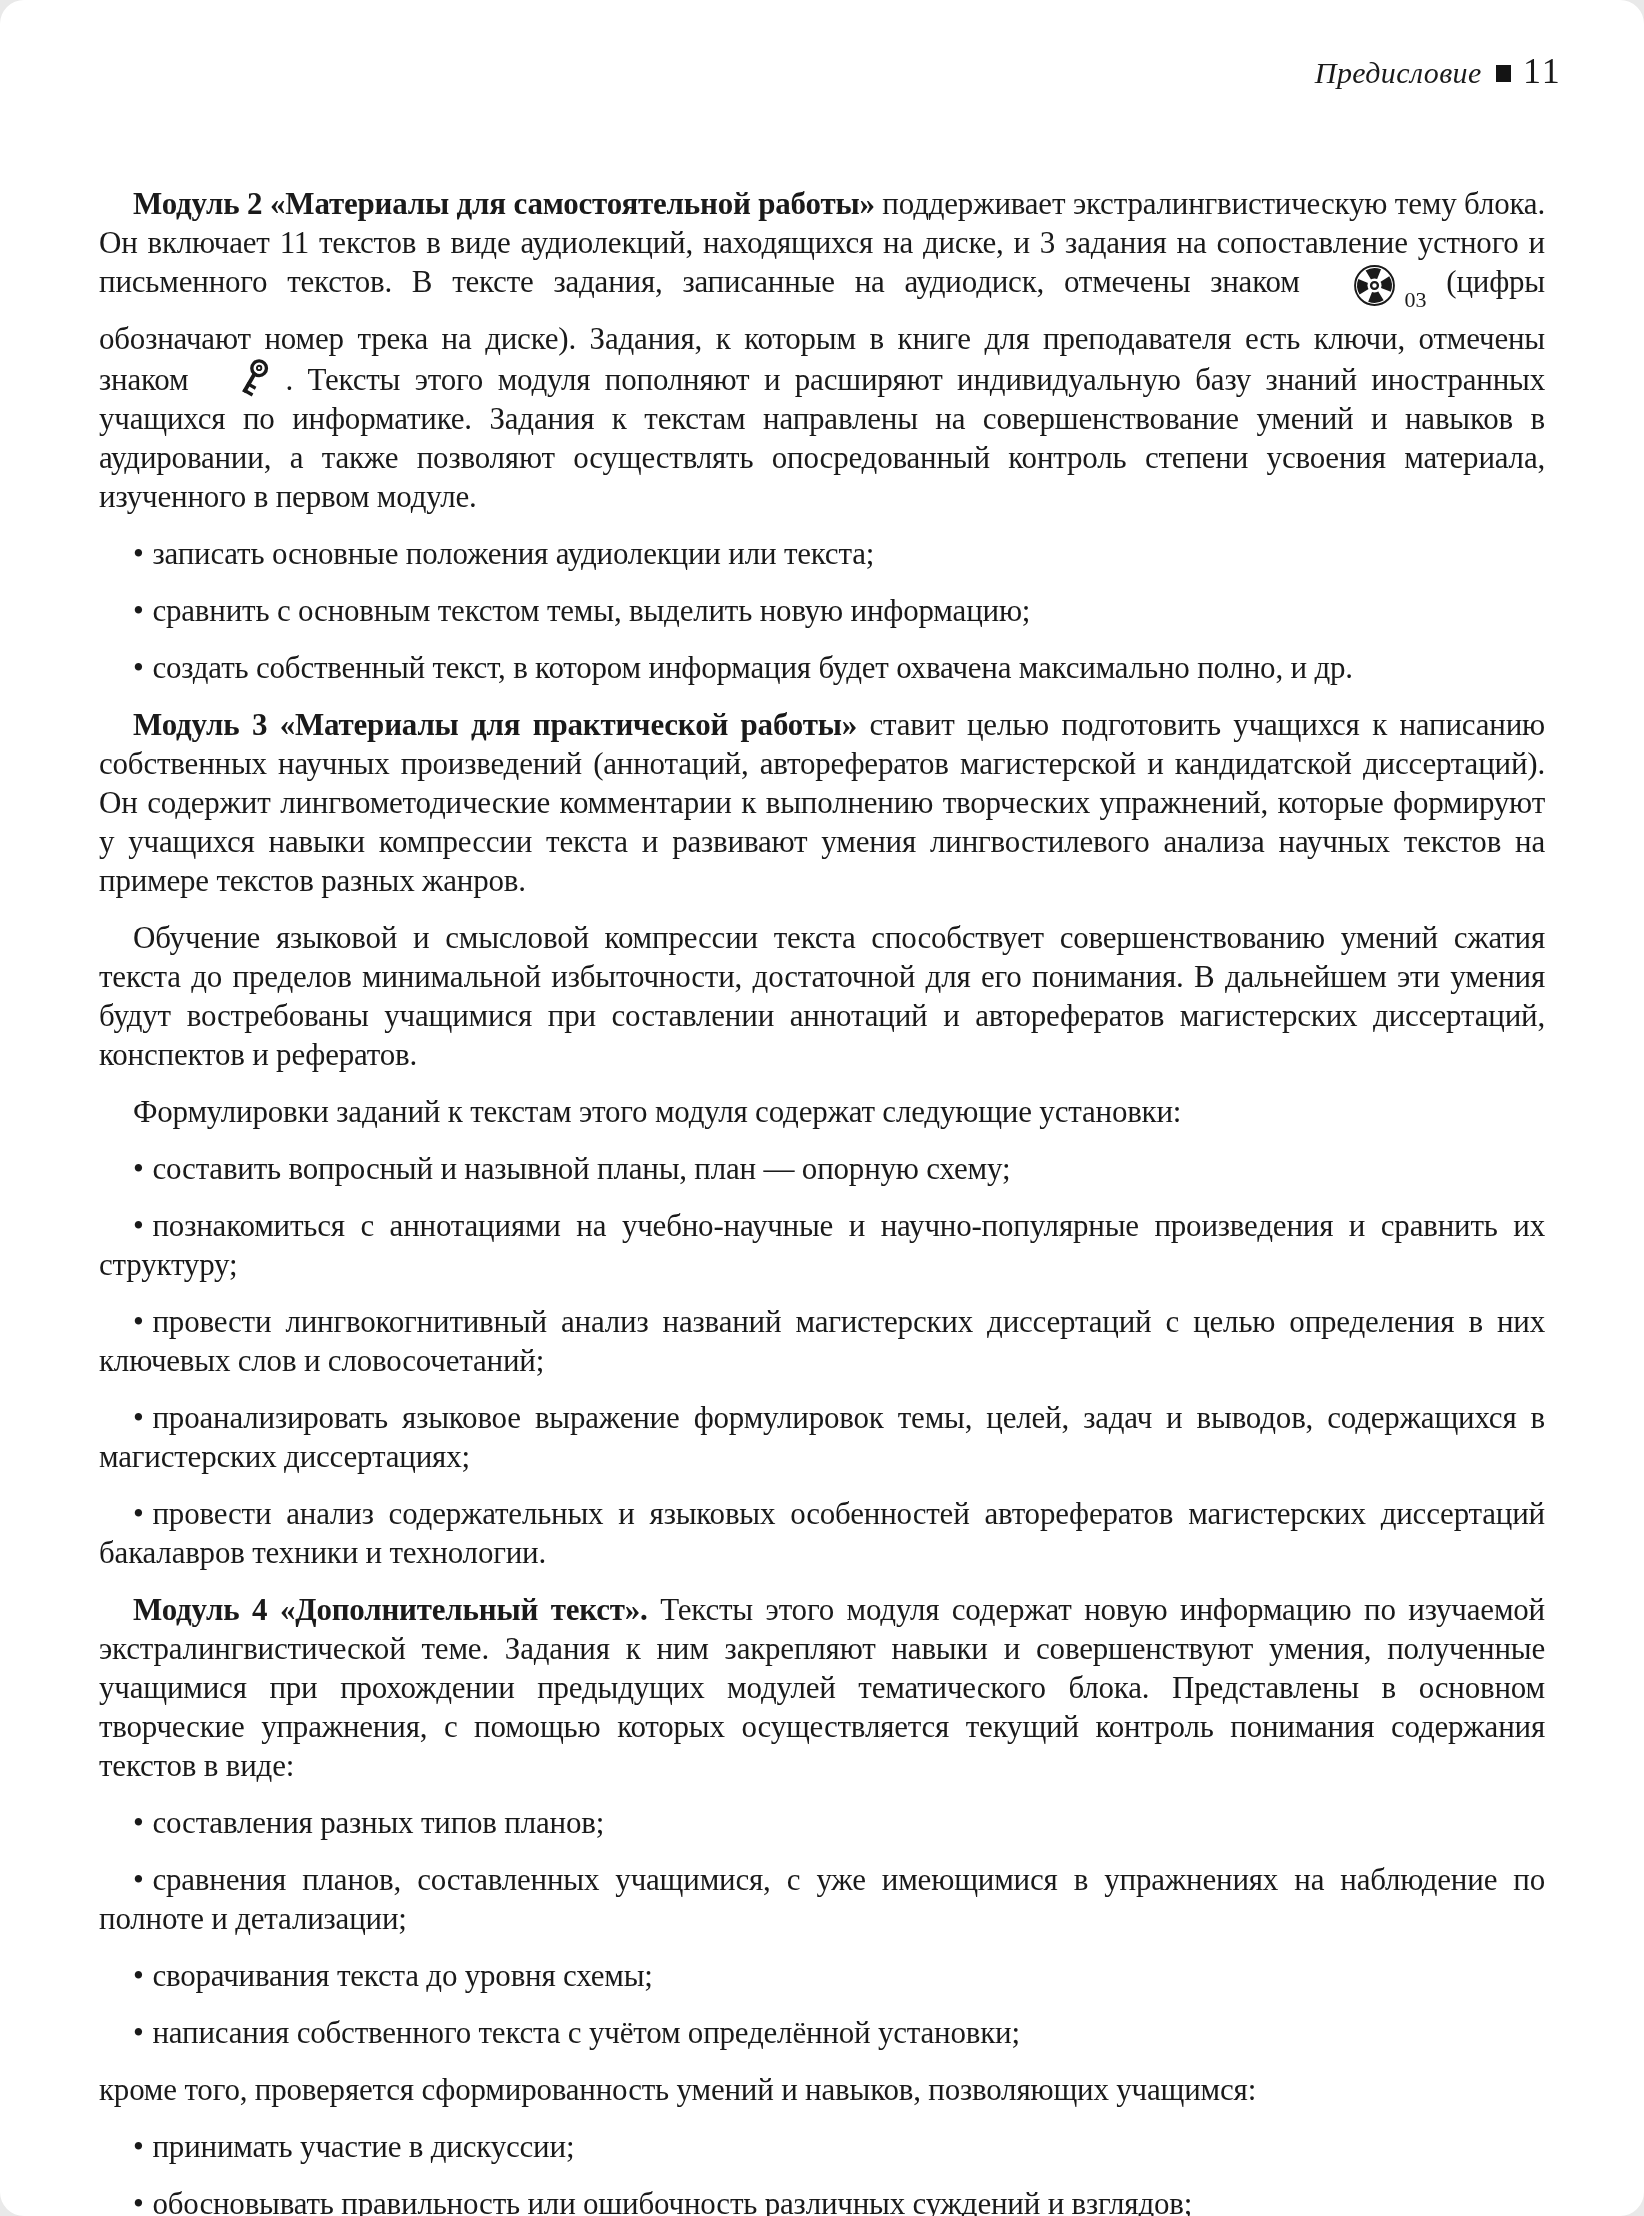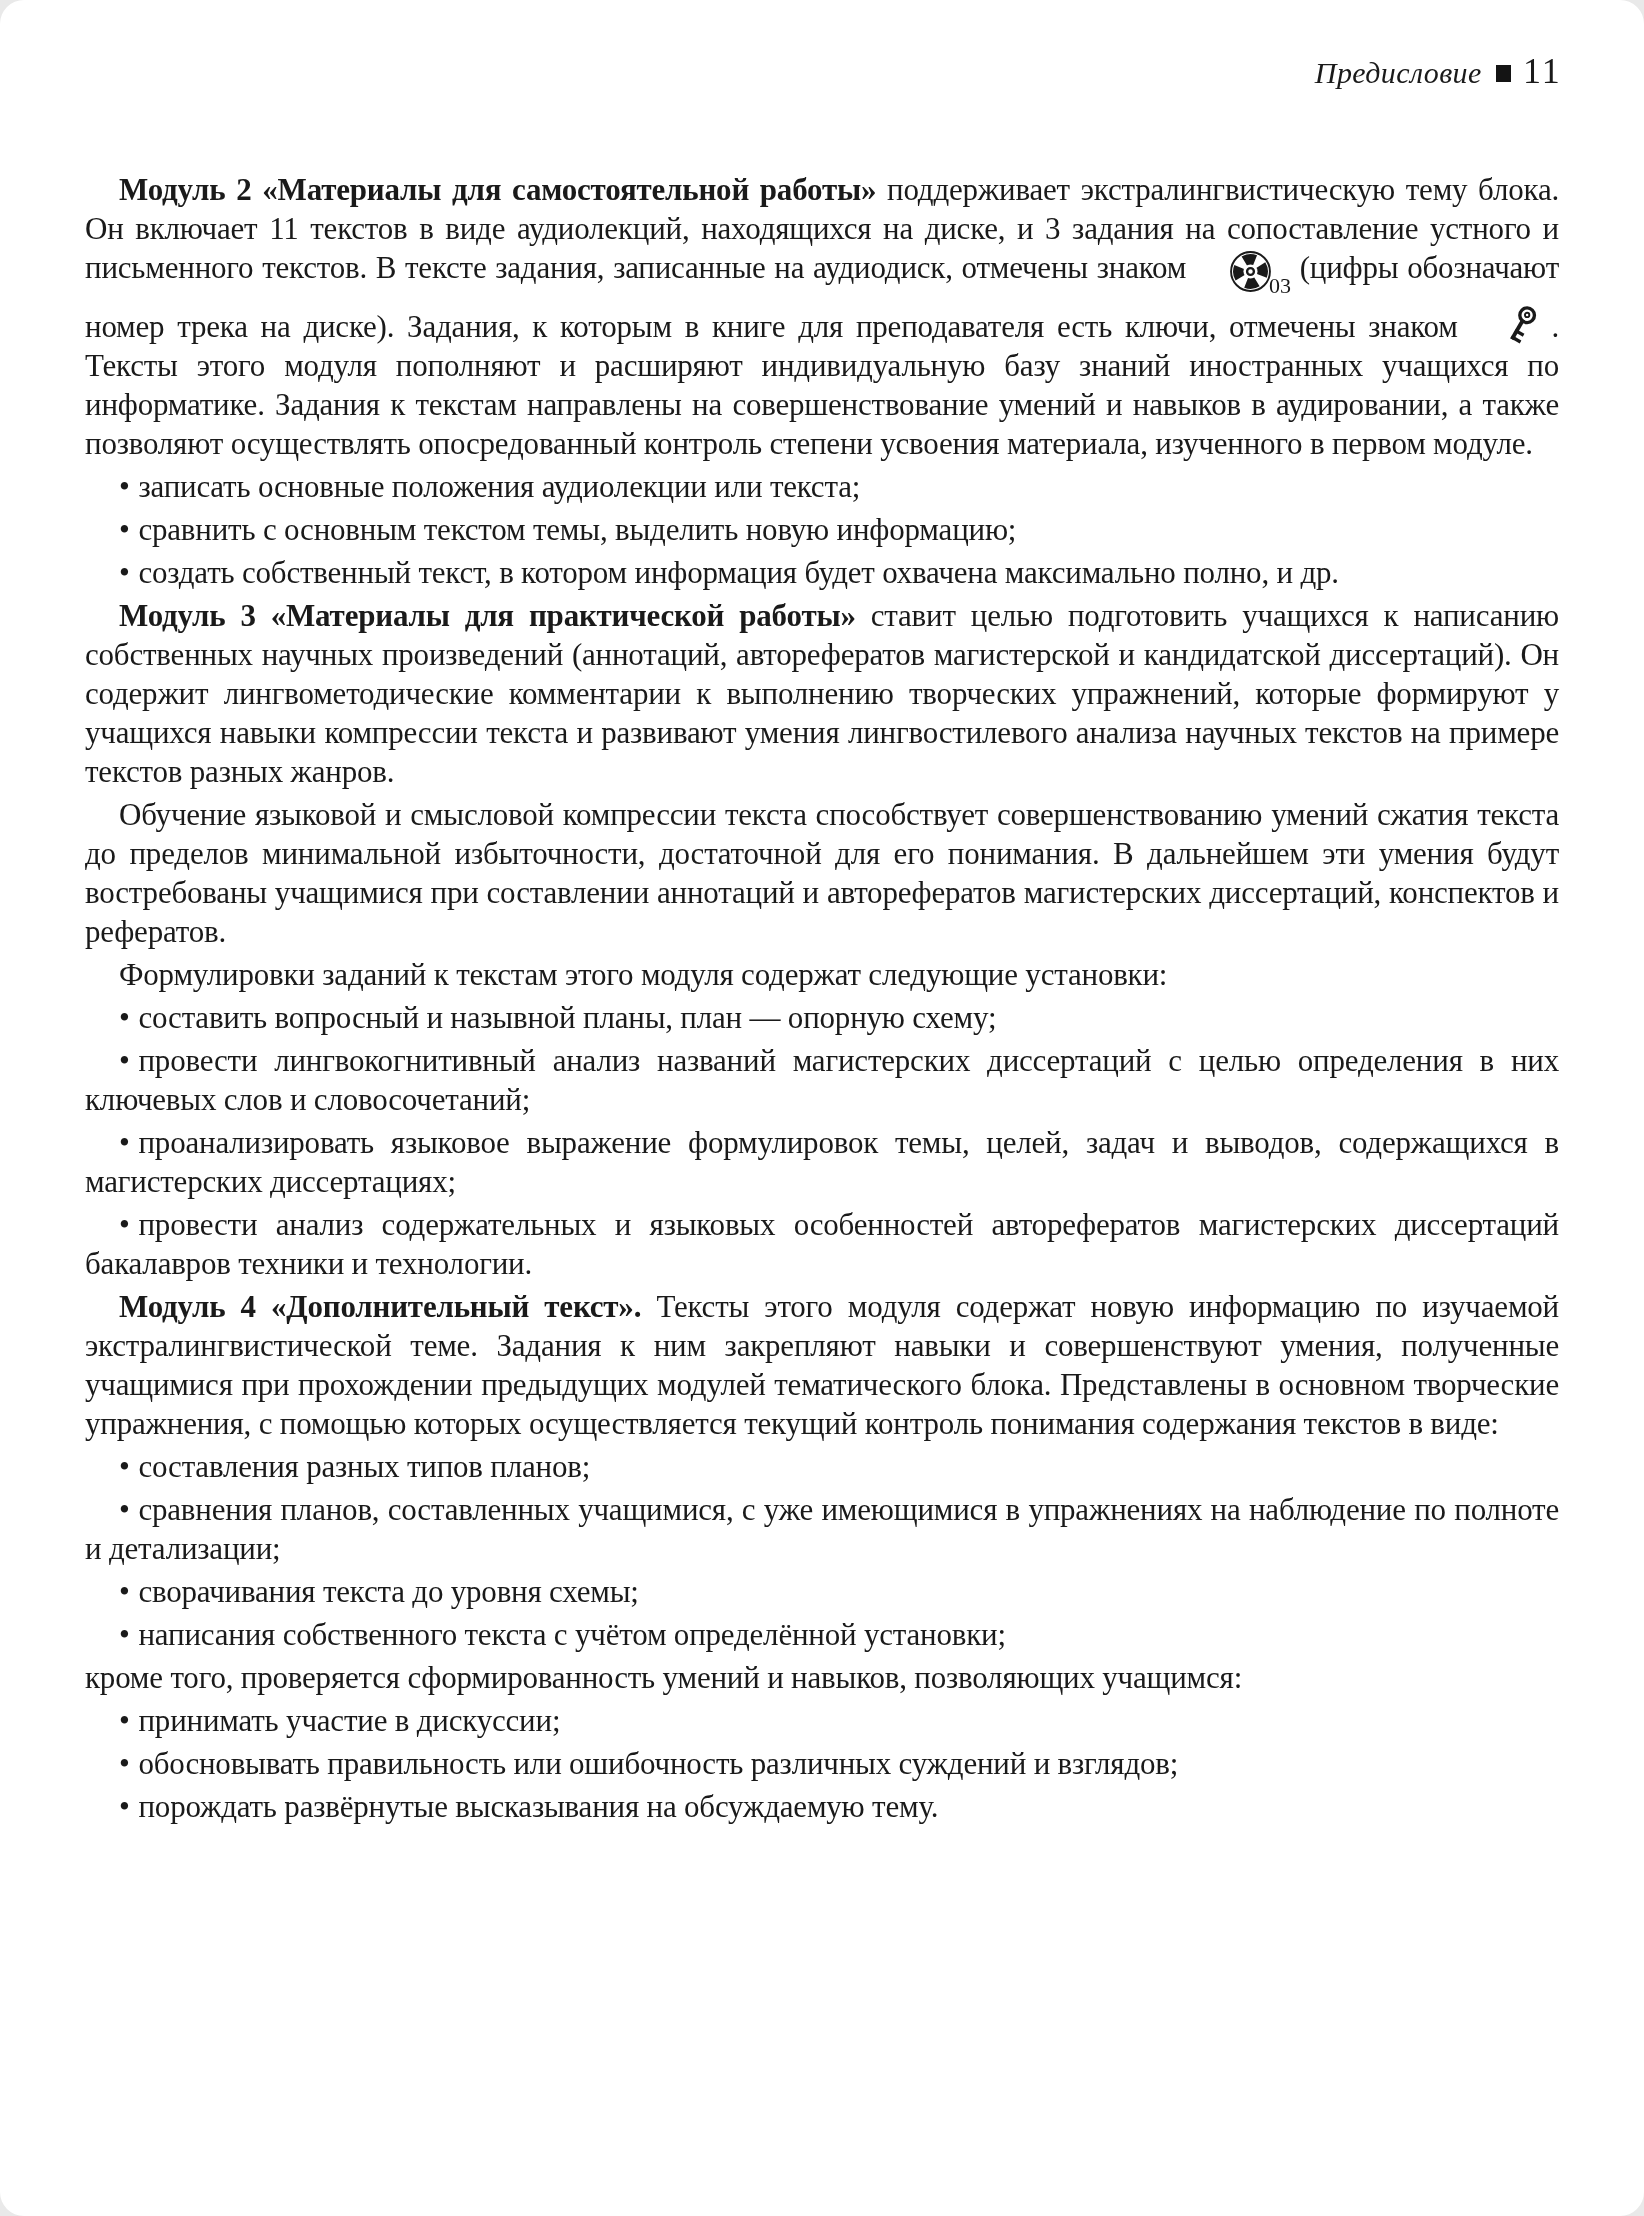--- a/index.html
+++ b/index.html
@@ -46,21 +46,21 @@
     top: 166px;
     left: 81px;
     width: 1482px;
     font-size: 31px;
     line-height: 39px;
     text-align: justify;
     letter-spacing: -0.2px;
     hyphens: auto;
     -webkit-hyphens: auto;
   }
-  .body-block p { margin: 4px; padding: 0; }
+  .body-block p { margin: 18px; padding: 0; }
   p.indent { text-indent: 34px; }
   p.flush  { text-indent: 0; }
   p.bullet { text-indent: 34px; }
   b { font-weight: bold; }
   .marker { padding-right: 8.8px; }
   
   .icon { display: inline-block; }
   .icon.cd svg  { vertical-align: -14.7px; }
   .icon.key svg { vertical-align: -8.8px; }
   .track-num {
@@ -96,20 +96,21 @@
       <path d="M15.5 35.8 l7.8 4.4" fill="none" stroke="#1a1a1a" stroke-width="4.4" stroke-linecap="square"></path>
     </svg></span>
   <span>. Тексты этого модуля пополняют и расширяют индивидуальную базу знаний иностранных учащихся по информатике. Задания к текстам направлены на совершенствование умений и навыков в аудировании, а также позволяют осуществлять опосредованный контроль степени усвоения материала, изученного в первом модуле.</span></p>
       <p class="bullet"><span class="marker">•</span><span>записать основные положения аудиолекции или текста;</span></p>
       <p class="bullet"><span class="marker">•</span><span>сравнить с основным текстом темы, выделить новую информацию;</span></p>
       <p class="bullet"><span class="marker">•</span><span>создать собственный текст, в котором информация будет охвачена максимально полно, и др.</span></p>
       <p class="indent"><b>Модуль 3 «Материалы для практической работы»</b><span> ставит целью подготовить учащихся к написанию собственных научных произведений (аннотаций, авторефератов магистерской и кандидатской диссертаций). Он содержит лингвометодические комментарии к выполнению творческих упражнений, которые формируют у учащихся навыки компрессии текста и развивают умения лингвостилевого анализа научных текстов на примере текстов разных жанров.</span></p>
       <p class="indent"><span>Обучение языковой и смысловой компрессии текста способствует совершенствованию умений сжатия текста до пределов минимальной избыточности, достаточной для его понимания. В дальнейшем эти умения будут востребованы учащимися при составлении аннотаций и авторефератов магистерских диссертаций, конспектов и рефератов.</span></p>
       <p class="indent"><span>Формулировки заданий к текстам этого модуля содержат следующие установки:</span></p>
       <p class="bullet"><span class="marker">•</span><span>составить вопросный и назывной планы, план — опорную схему;</span></p>
+      <p class="bullet"><span class="marker">•</span><span>познакомиться с аннотациями на учебно-научные и научно-популярные произведения и сравнить их структуру;</span></p>
       <p class="bullet"><span class="marker">•</span><span>провести лингвокогнитивный анализ названий магистерских диссертаций с целью определения в них ключевых слов и словосочетаний;</span></p>
       <p class="bullet"><span class="marker">•</span><span>проанализировать языковое выражение формулировок темы, целей, задач и выводов, содержащихся в магистерских диссертациях;</span></p>
       <p class="bullet"><span class="marker">•</span><span>провести анализ содержательных и языковых особенностей авторефератов магистерских диссертаций бакалавров техники и технологии.</span></p>
       <p class="indent"><b>Модуль 4 «Дополнительный текст».</b><span> Тексты этого модуля содержат новую информацию по изучаемой экстралингвистической теме. Задания к ним закрепляют навыки и совершенствуют умения, полученные учащимися при прохождении предыдущих модулей тематического блока. Представлены в основном творческие упражнения, с помощью которых осуществляется текущий контроль понимания содержания текстов в виде:</span></p>
       <p class="bullet"><span class="marker">•</span><span>составления разных типов планов;</span></p>
       <p class="bullet"><span class="marker">•</span><span>сравнения планов, составленных учащимися, с уже имеющимися в упражнениях на наблюдение по полноте и детализации;</span></p>
       <p class="bullet"><span class="marker">•</span><span>сворачивания текста до уровня схемы;</span></p>
       <p class="bullet"><span class="marker">•</span><span>написания собственного текста с учётом определённой установки;</span></p>
       <p class="flush"><span>кроме того, проверяется сформированность умений и навыков, позволяющих учащимся:</span></p>
       <p class="bullet"><span class="marker">•</span><span>принимать участие в дискуссии;</span></p>

